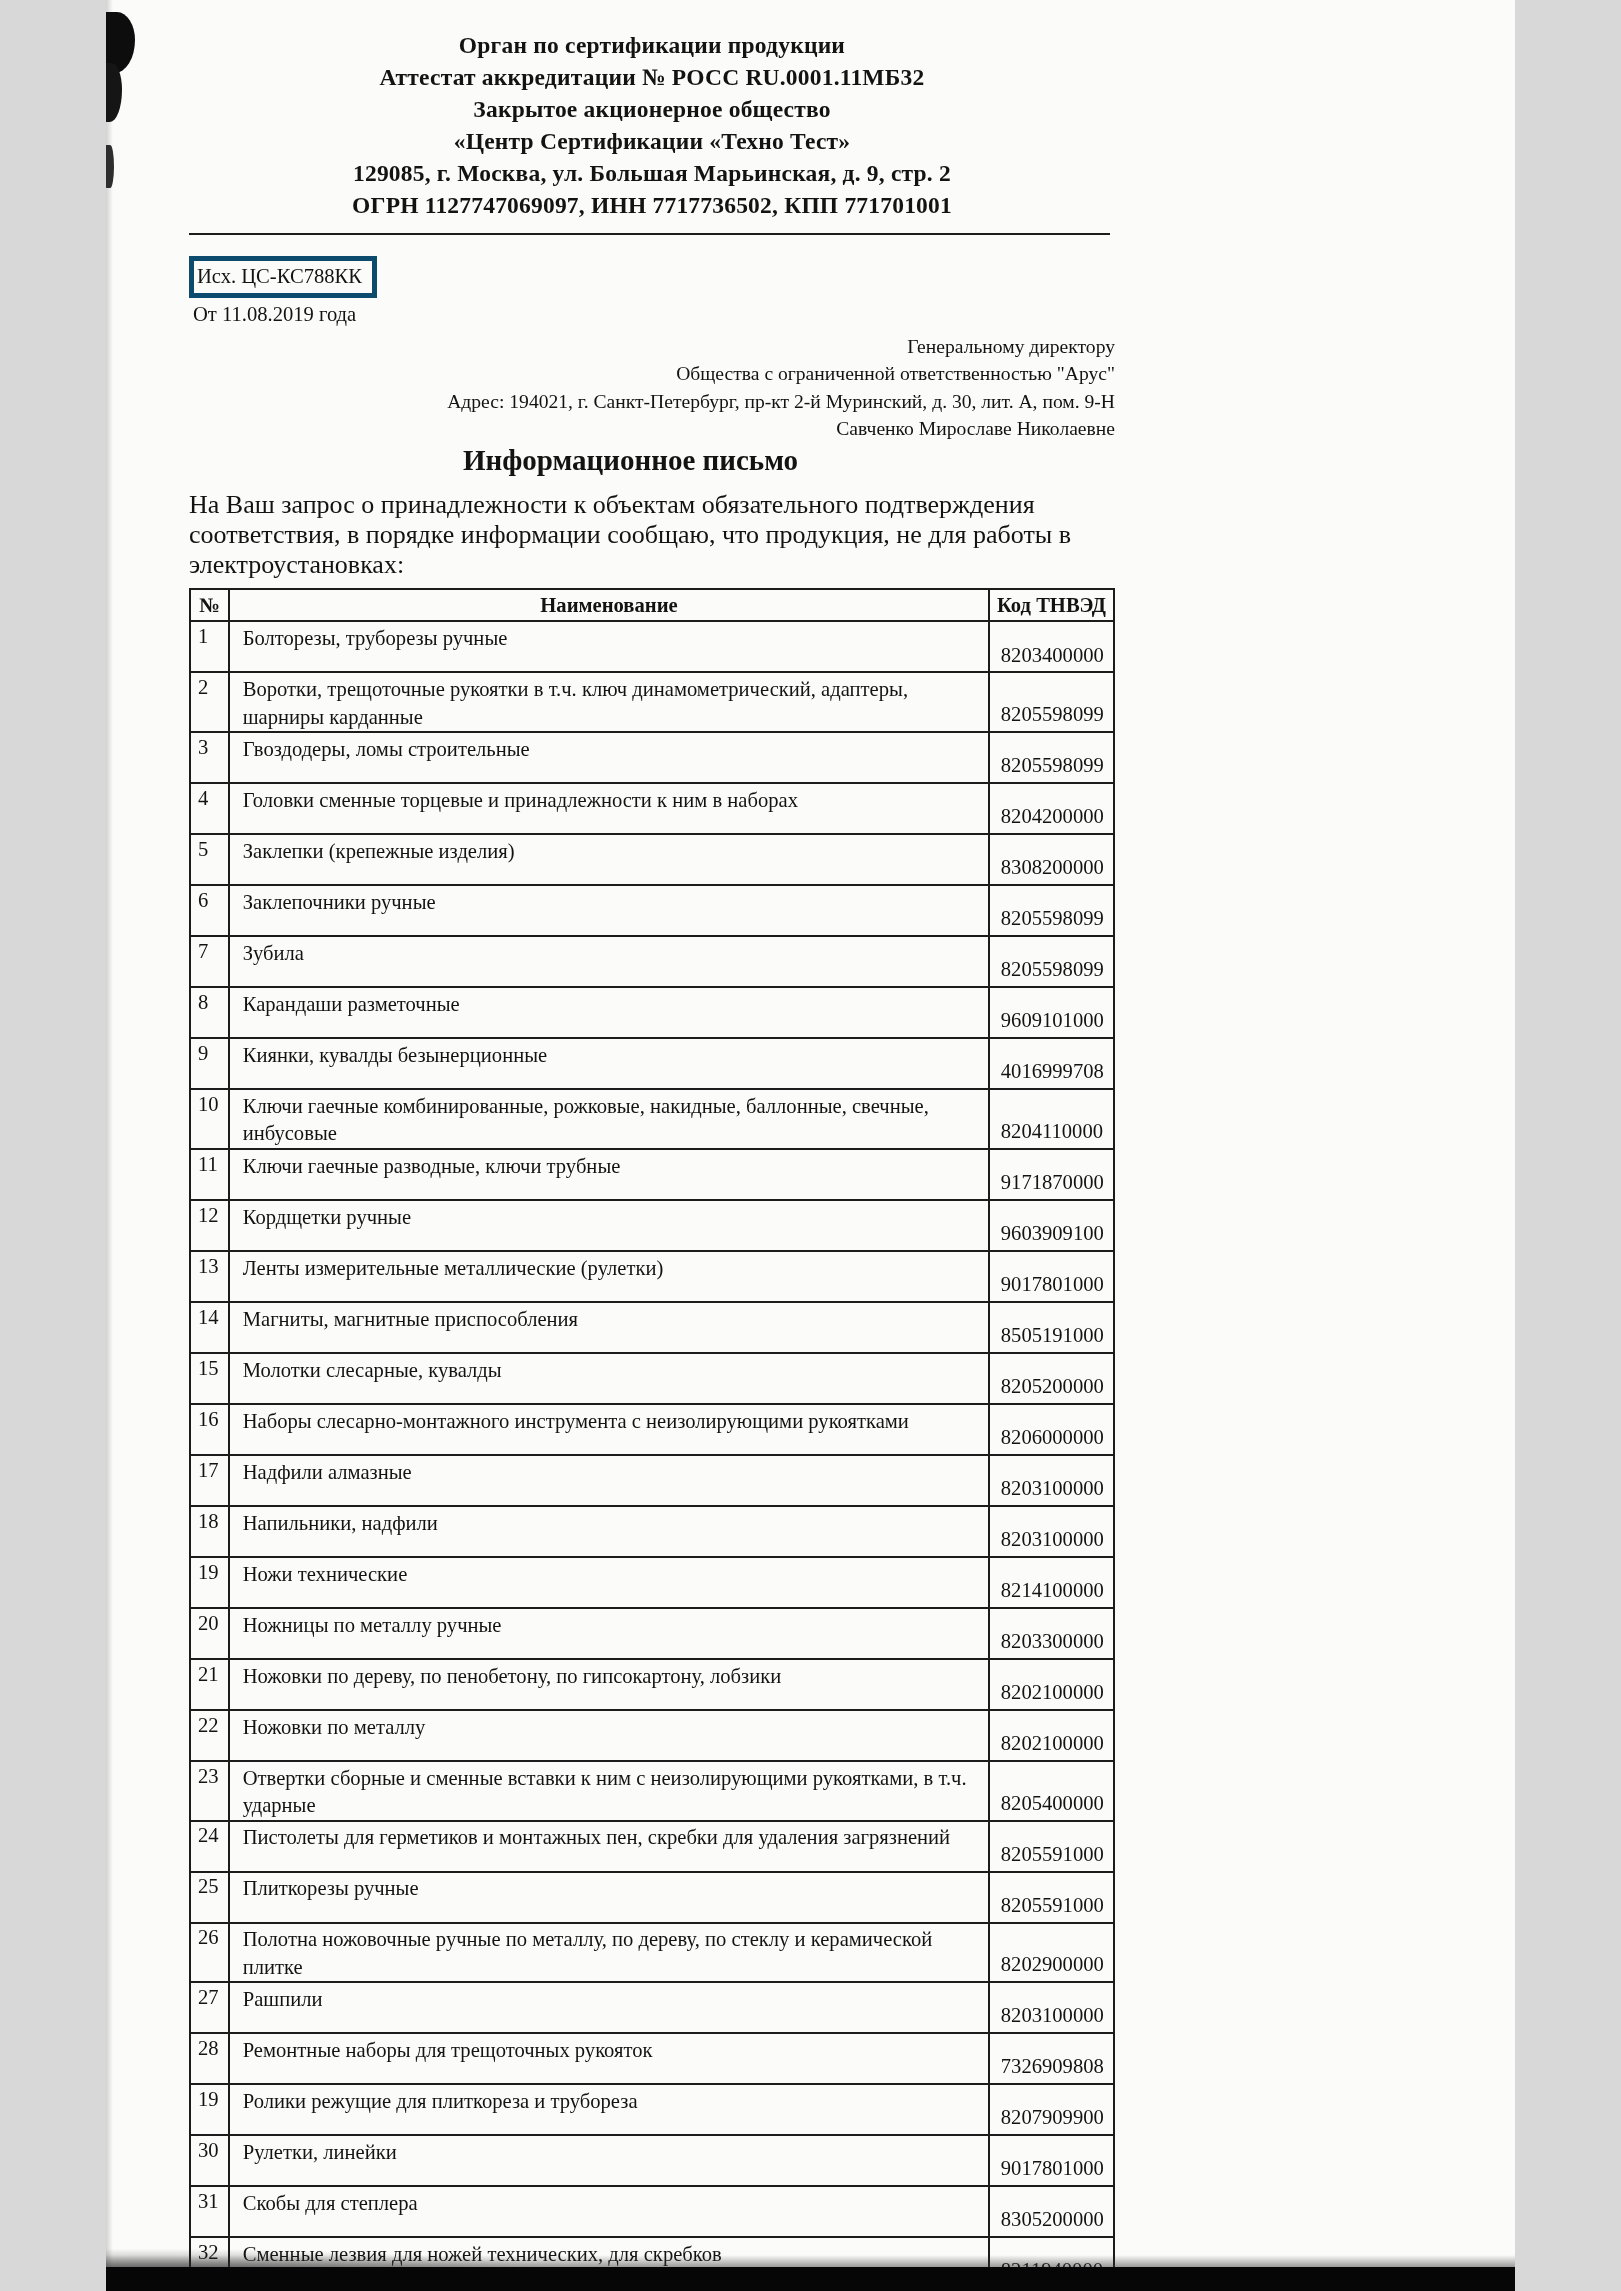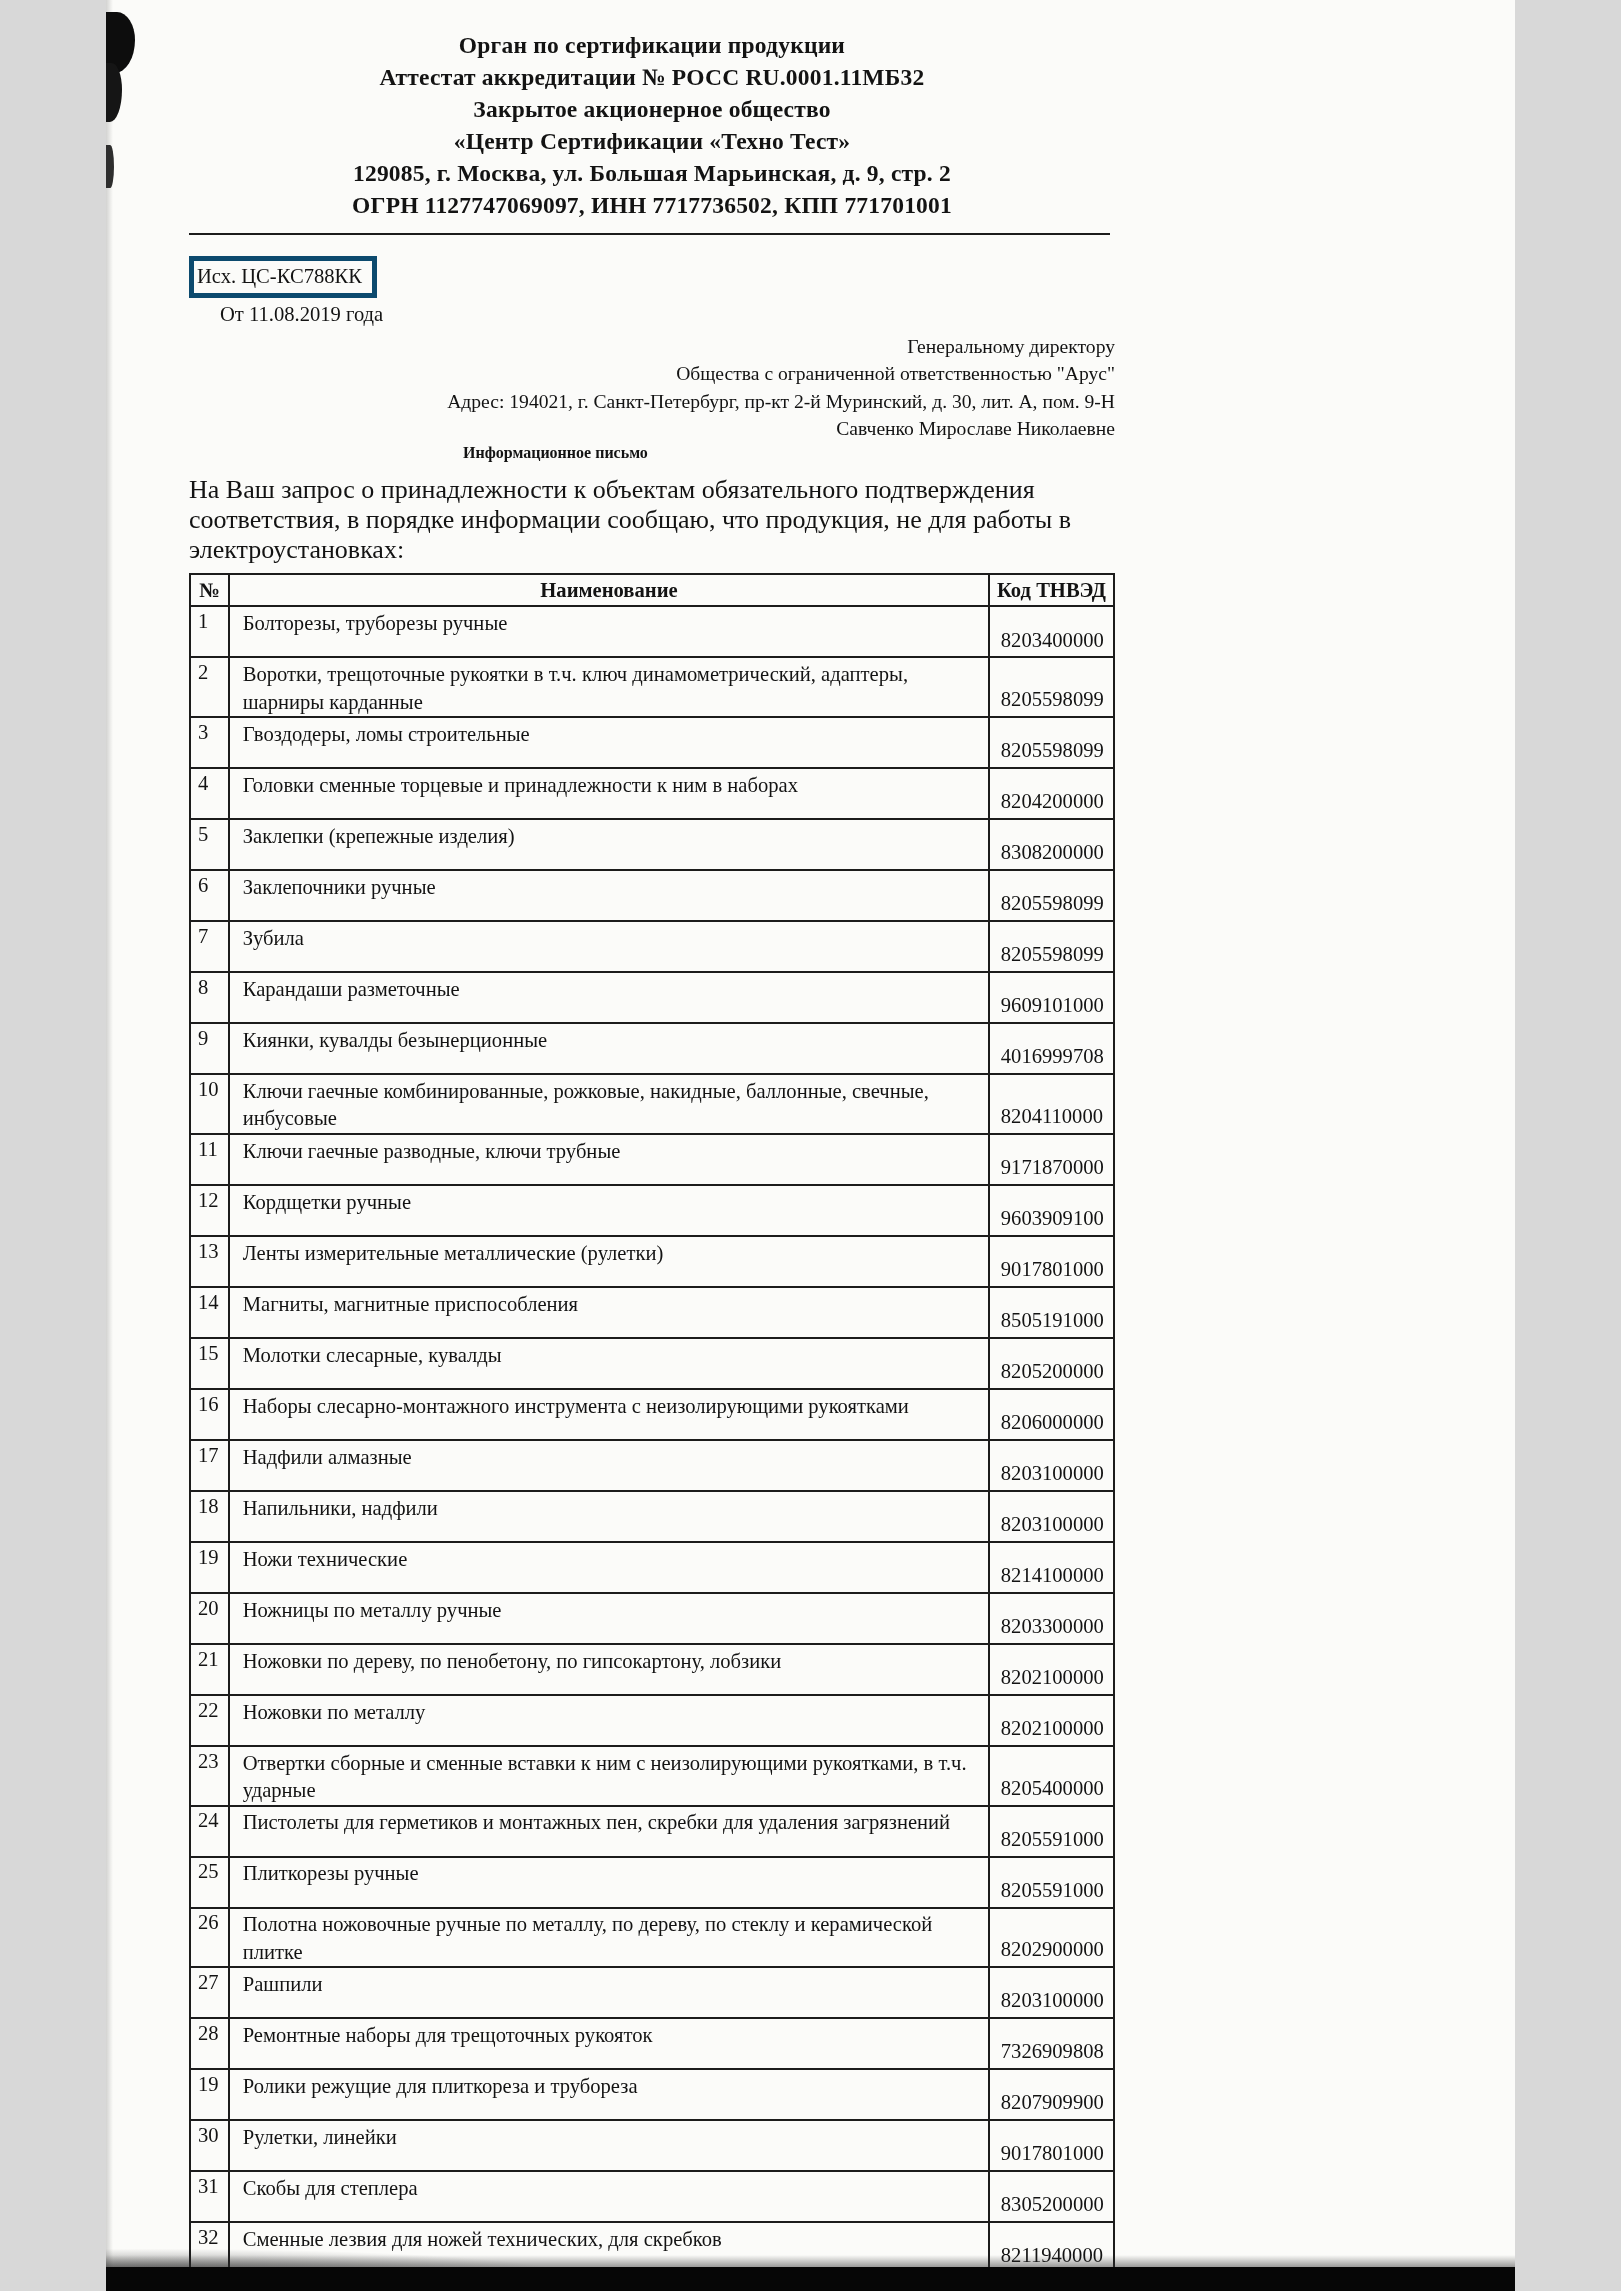--- a/index.html
+++ b/index.html
@@ -14,25 +14,25 @@
     overflow:hidden;
   }
   .content { position:absolute; left:83px; top:29px; width:926px; }
 
   .org-header { text-align:center; font-weight:bold; font-size:23.5px; line-height:32px; letter-spacing:0.2px; }
 
   .divider { border:none; border-top:2.9px solid #1c1c1c; margin-top:11.8px; width:921px; }
 
   .ref-block { margin-top:21.6px; font-size:20.6px; line-height:26.5px; }
   .ref-box { display:inline-block; border:5px solid #0c4a6e; padding:2px 9.8px 2.9px 2.9px; }
-  .date-line { margin-top:2.9px; padding-left:3.9px;margin-left:27px; }
+  .date-line { margin-top:2.9px; padding-left:3.9px; }
 
   .recipient { text-align:right; font-size:19.6px; line-height:27.4px; margin-top:5.9px; }
 
-  .subject { font-weight:bold; font-size:16px; margin-top:1px; padding-left:274px; }
+  .subject { font-weight:bold; font-size:29px; margin-top:1px; padding-left:274px; }
 
   .body-text { margin-top:13px; font-size:26px; line-height:30px; width:926px; }
 
   table.products { border-collapse:collapse; margin-top:8.8px; width:926px; font-size:20.6px; table-layout:fixed; }
   .products th, .products td { border:2px solid #1c1c1c; }
   .products th { font-weight:bold; text-align:center; height:32px; vertical-align:middle; }
   .products th.h-num  { width:39px; }
   .products th.h-code { width:125px; }
   .products td { height:51px; }
   td.col-num  { vertical-align:top; text-align:left; padding:2.9px 0 0 6.9px; }

